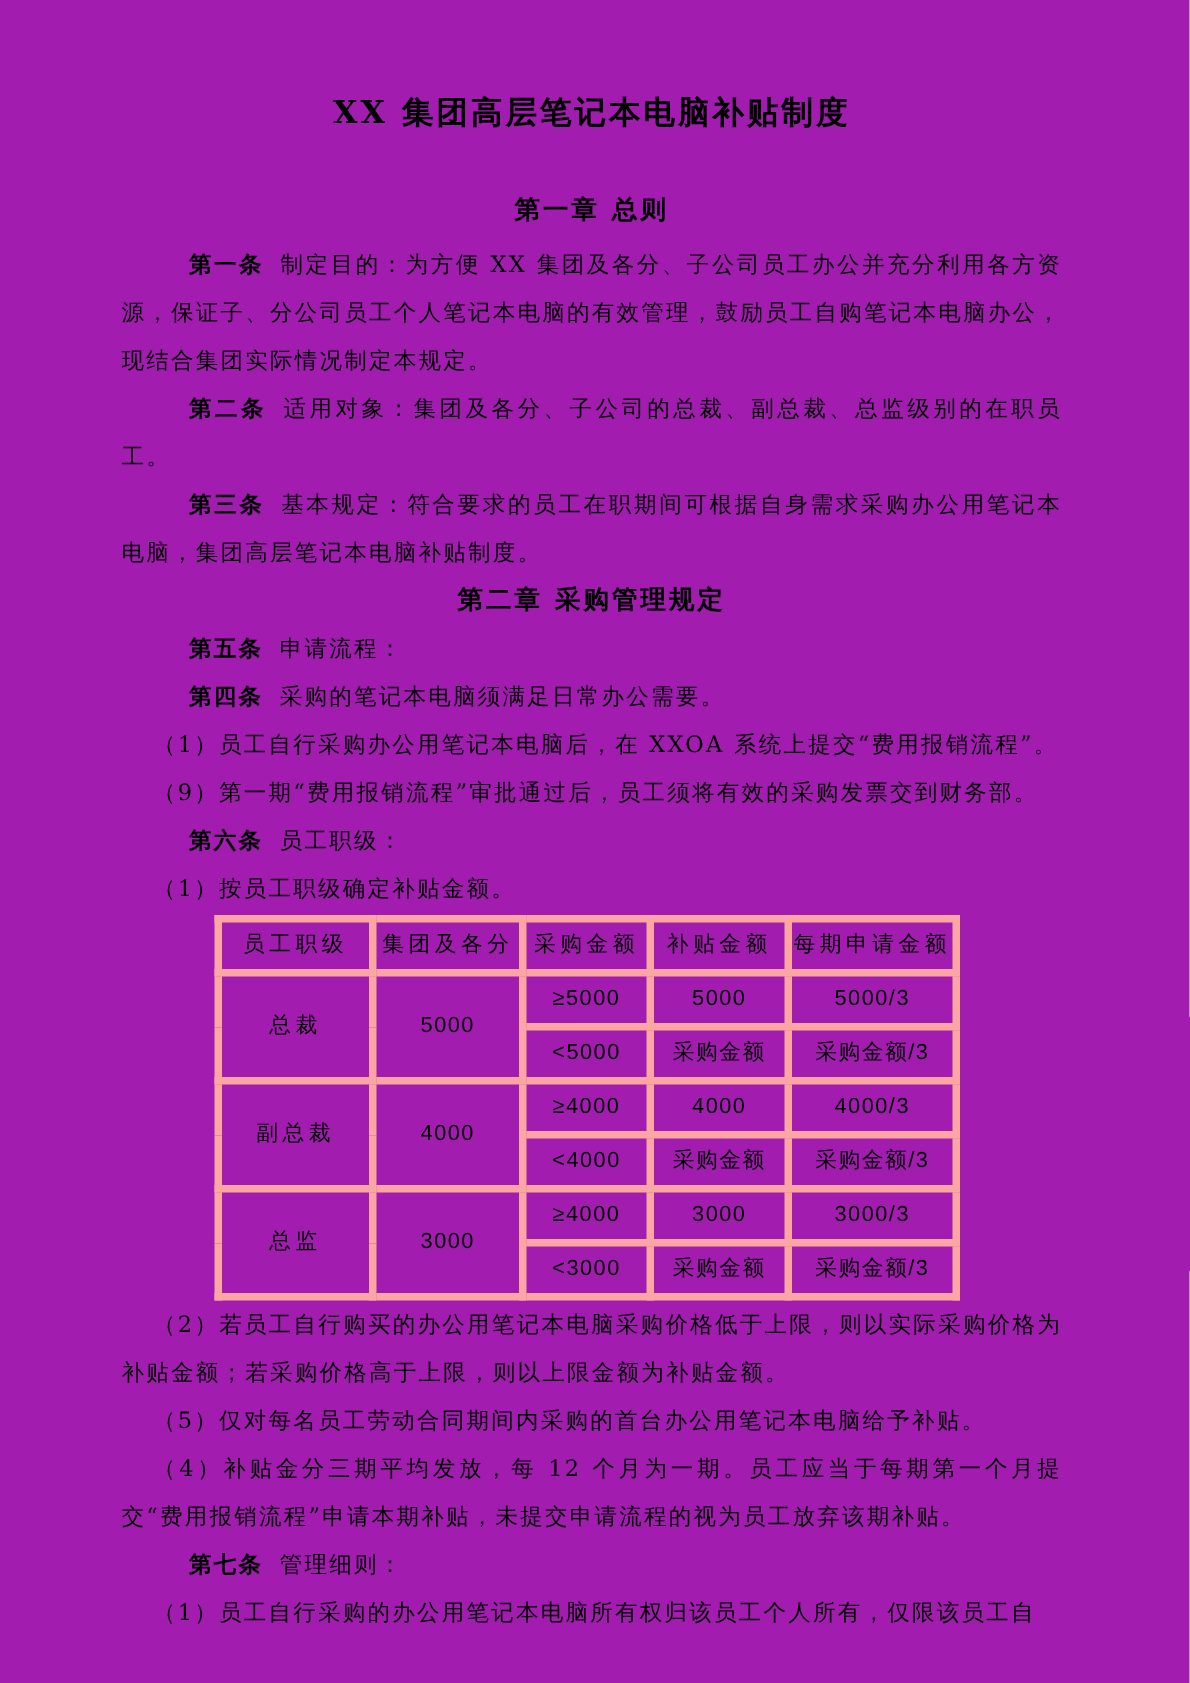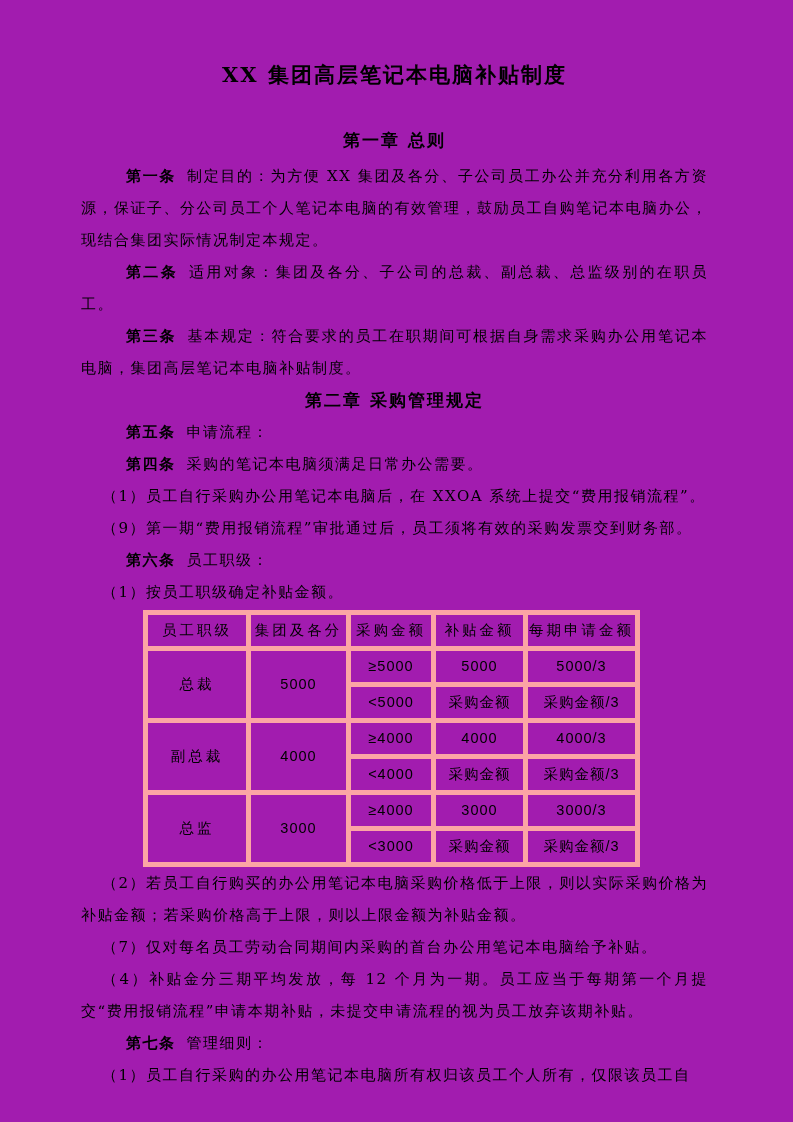--- a/index.html
+++ b/index.html
@@ -140,20 +140,20 @@
     </tr>
     <tr>
       <td class="num">&lt;3000</td>
       <td class="num">采购金额</td>
       <td class="num">采购金额/3</td>
     </tr>
   </tbody>
     </table>
 
   <p class="item">（2）若员工自行购买的办公用笔记本电脑采购价格低于上限，则以实际采购价格为补贴金额；若采购价格高于上限，则以上限金额为补贴金额。</p>
-  <p class="item">（7）仅对每名员工劳动合同期间内采购的首台办公用笔记本电脑给予补贴。</p>
+  <p class="item">（5）仅对每名员工劳动合同期间内采购的首台办公用笔记本电脑给予补贴。</p>
   <p class="item">（4）补贴金分三期平均发放，每 12 个月为一期。员工应当于每期第一个月提交“费用报销流程”申请本期补贴，未提交申请流程的视为员工放弃该期补贴。</p>
 
   <p class="article"><span class="alabel">第七条</span><span>管理细则：</span></p>
 
   <p class="item">（1）员工自行采购的办公用笔记本电脑所有权归该员工个人所有，仅限该员工自</p>
 
 </div>
 
 </body></html>

